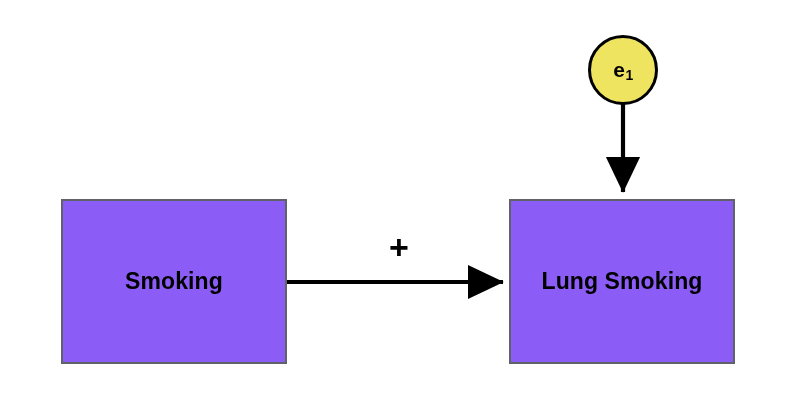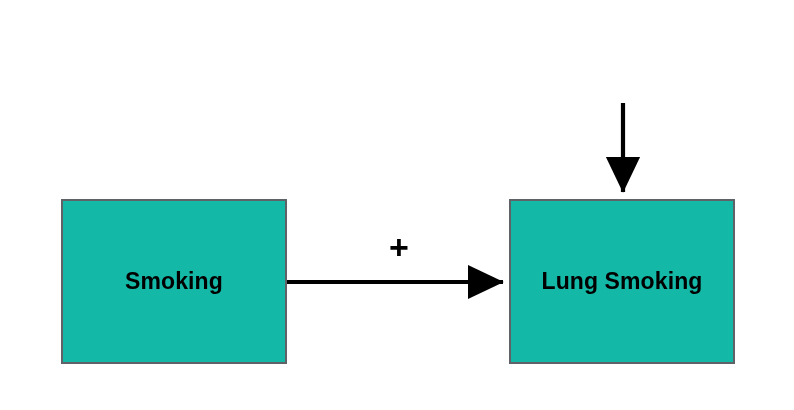--- a/index.html
+++ b/index.html
@@ -17,21 +17,21 @@
     height: 410px;
     background: #ffffff;
     overflow: hidden;
   }
   .node-box {
     position: absolute;
     box-sizing: border-box;
     display: flex;
     align-items: center;
     justify-content: center;
-    background: #14b8a6;
+    background: #8b5cf6;
     border: 2px solid #5f6368;
   }
   .node-box .node-label {
     font-family: "Liberation Sans", sans-serif;
     font-size: 23px;
     font-weight: bold;
     color: #000000;
     letter-spacing: 0.1px;
     white-space: nowrap;
   }
@@ -109,16 +109,19 @@
   </svg>
 
   <div class="node-box" id="node-smoking">
     <span class="node-label">Smoking</span>
   </div>
 
   <div class="node-box" id="node-lung-cancer">
     <span class="node-label">Lung Smoking</span>
   </div>
 
+  <div class="error-circle" id="node-error-e1">
+    <span class="node-label"><span>e</span><sub>1</sub></span>
+  </div>
 
   <div class="edge-label" id="edge-label-plus">+</div>
 
 </div>
 
 </body></html>

